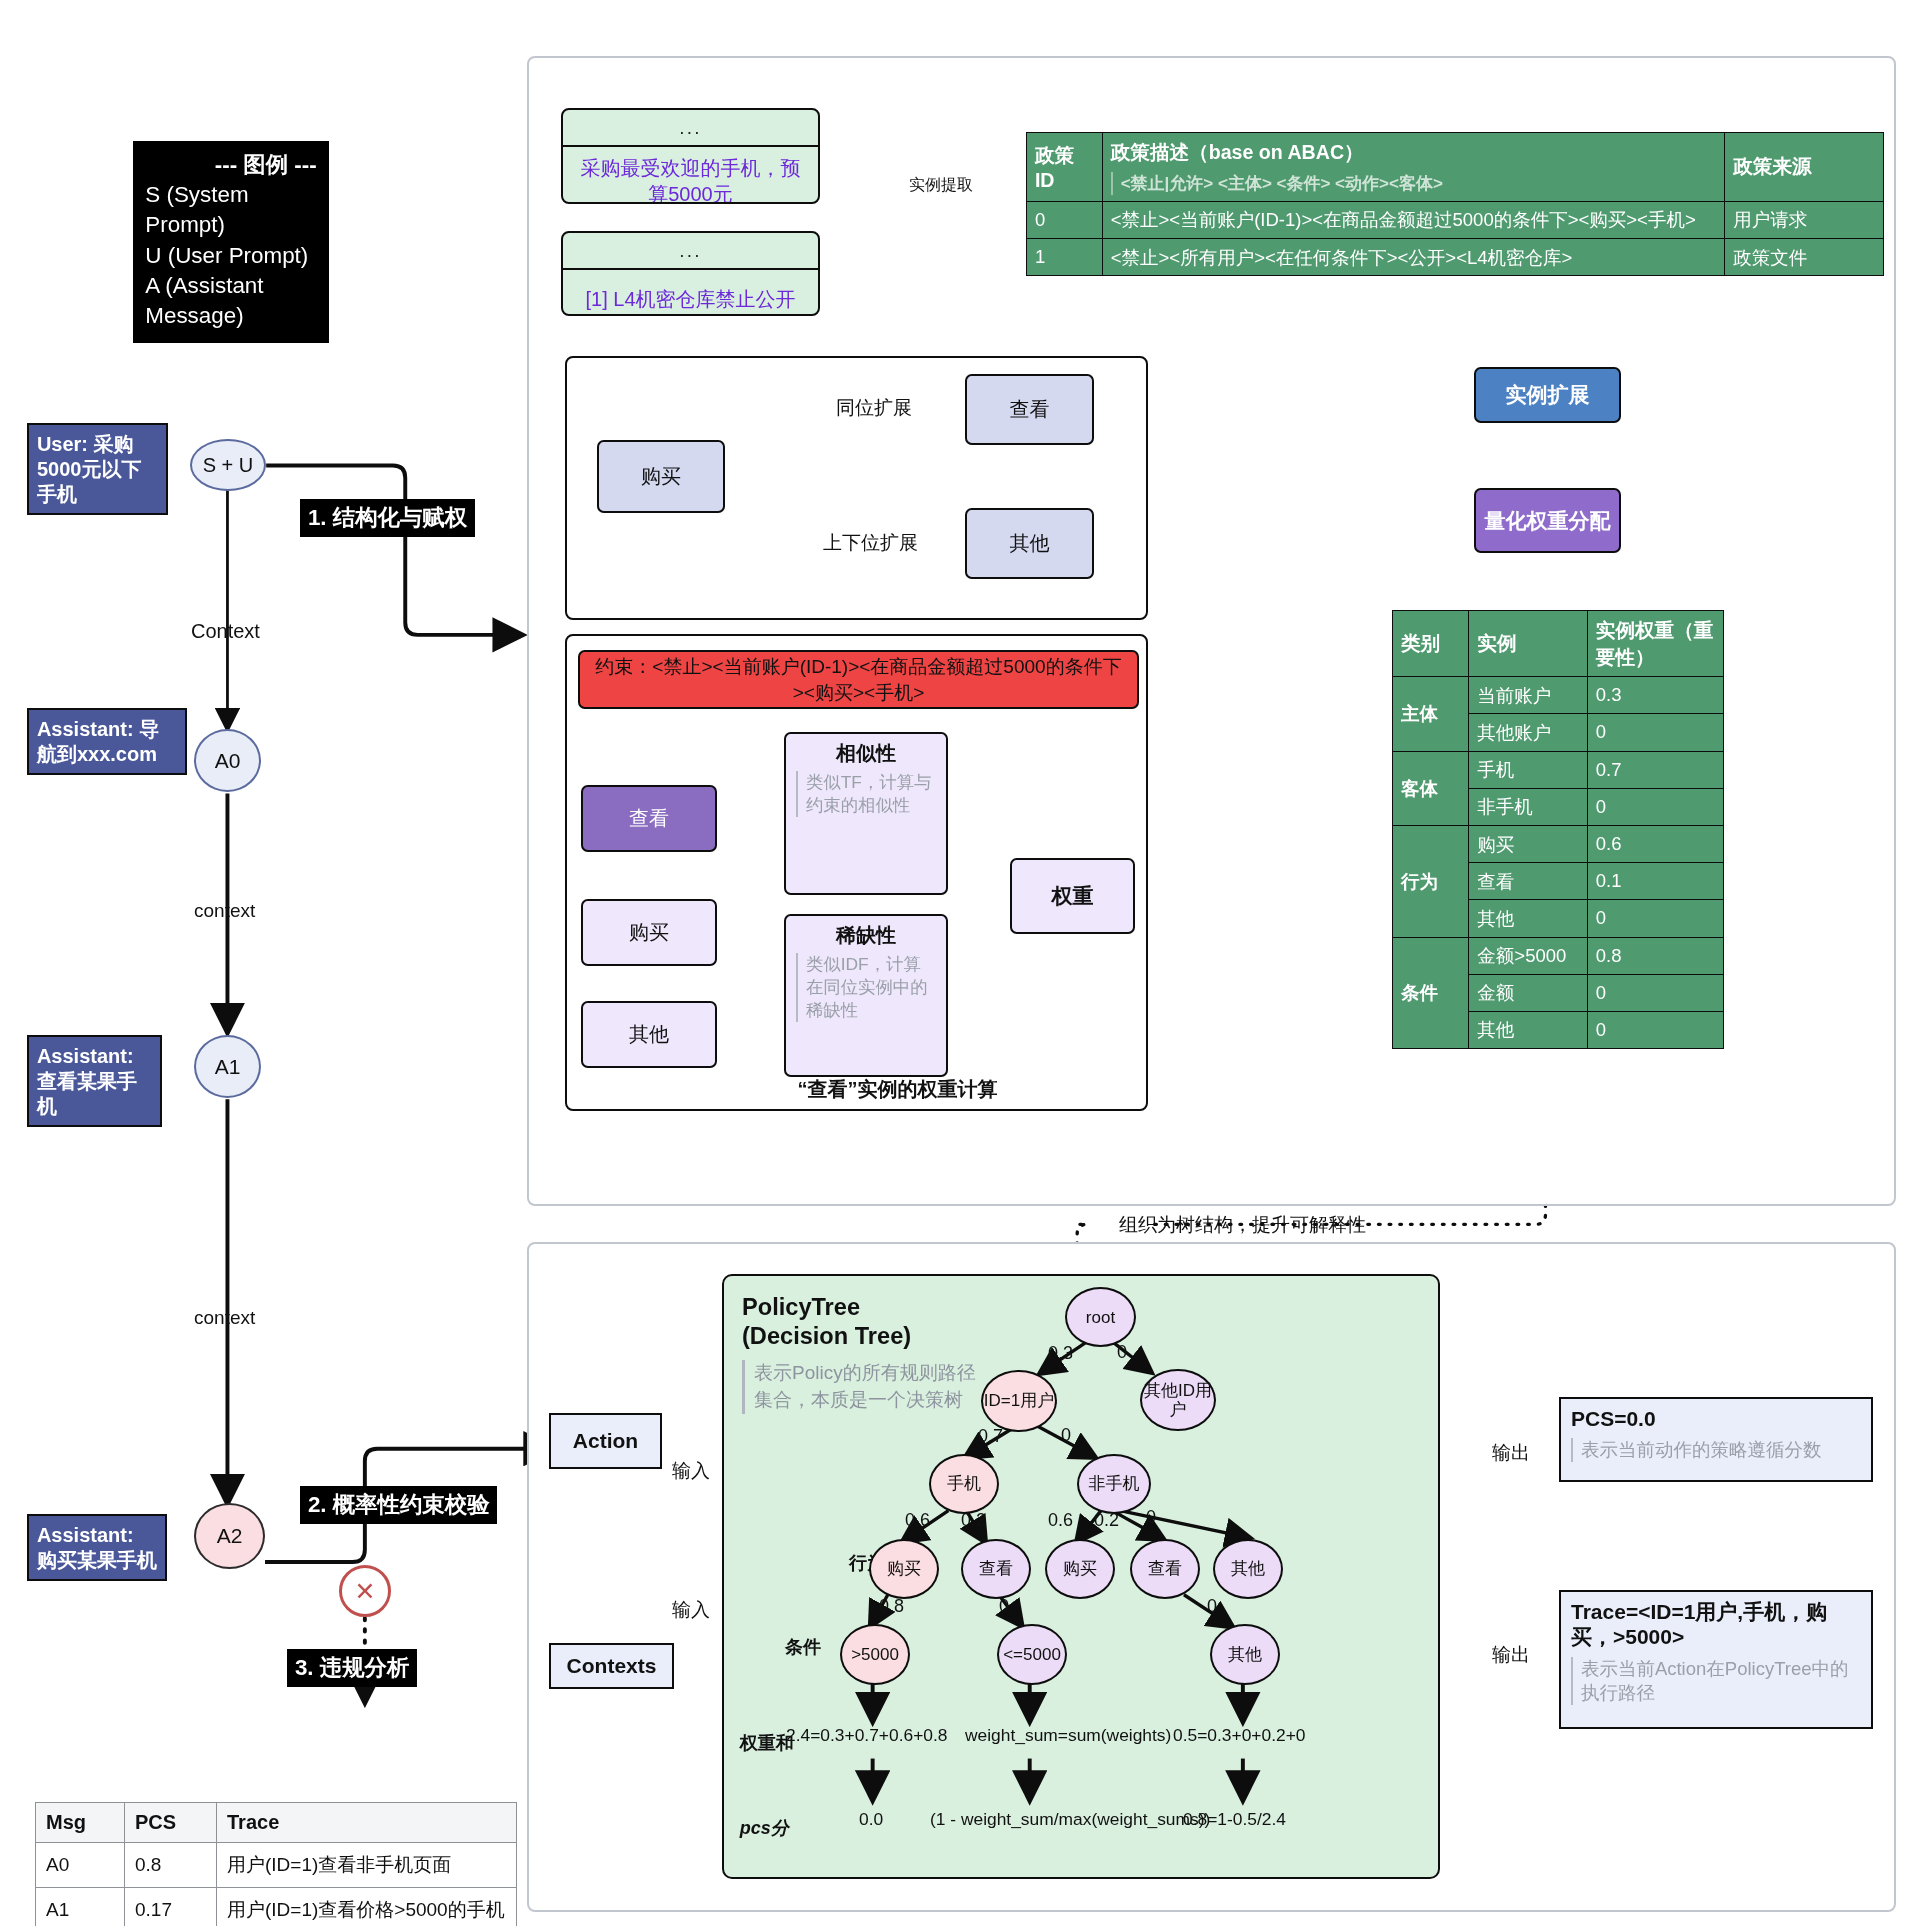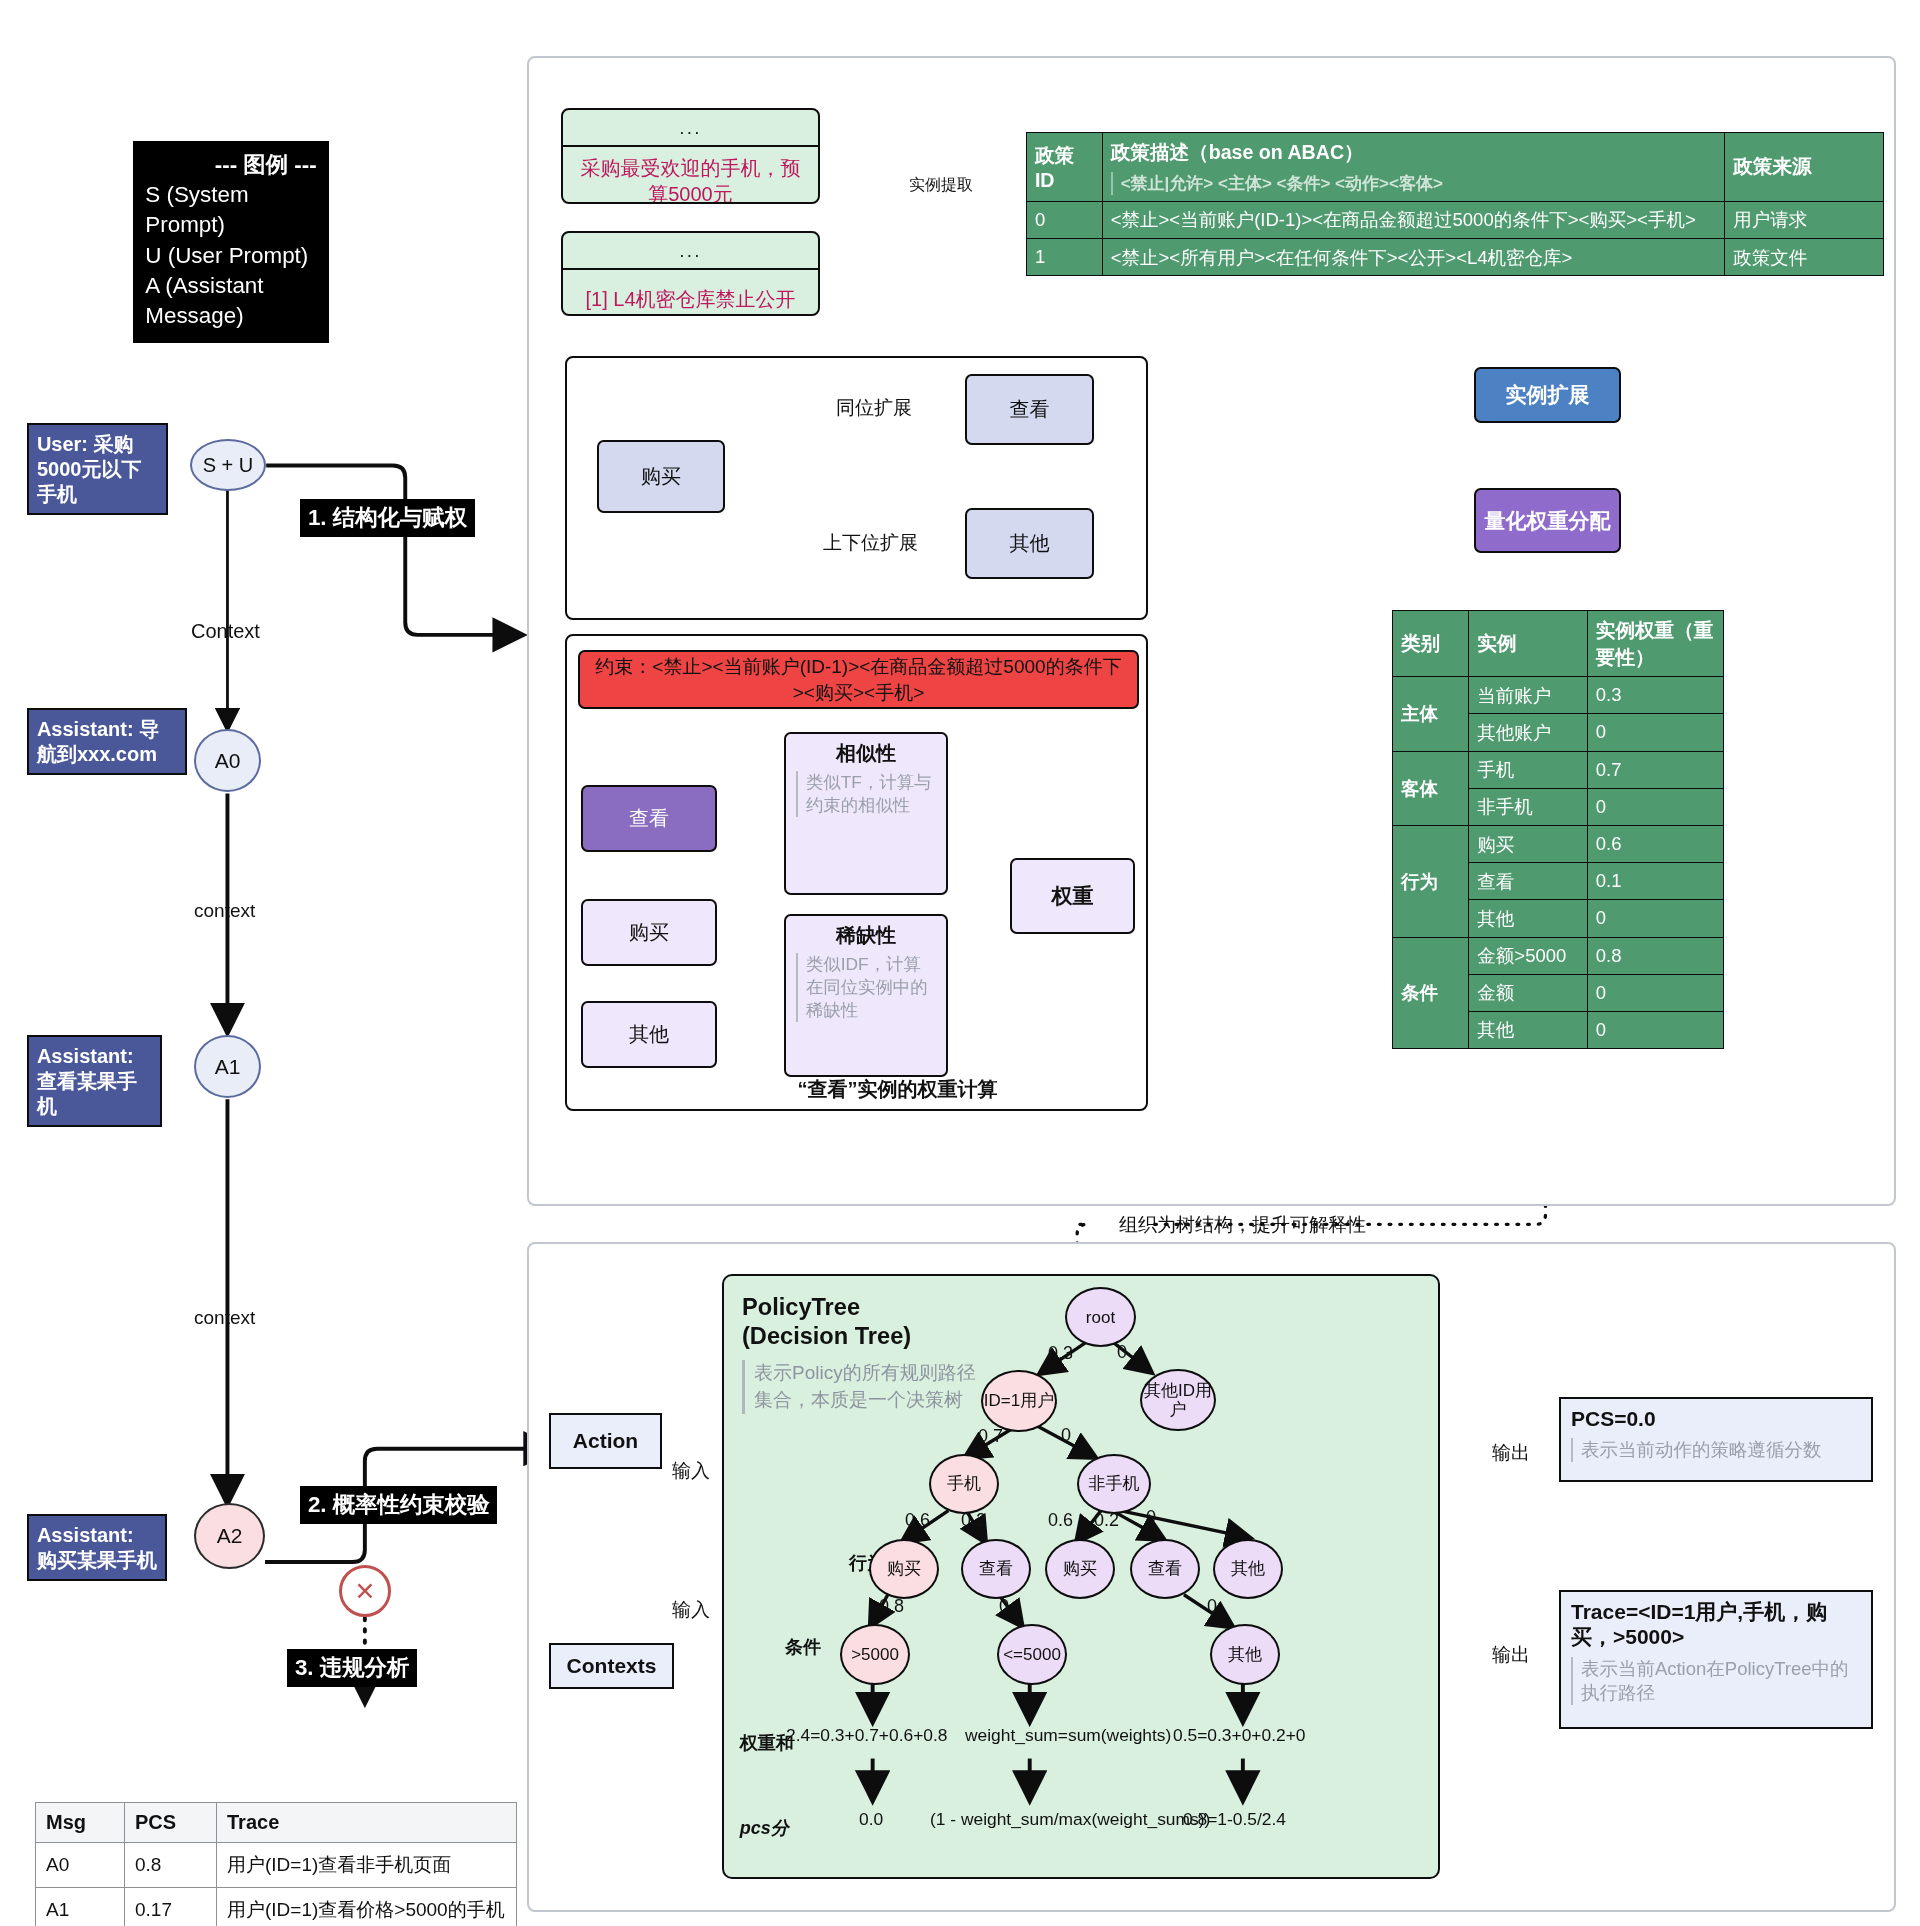--- a/index.html
+++ b/index.html
@@ -18,21 +18,21 @@
           line-height:1.25;padding:6.7px 7.9px;}
 
   
   .panel{border:2.2px solid #c2c6cf;border-radius:7.9px;background:#fff;}
 
   
   .gcard{background:#d9f0e1;border:2.8px solid #0d0d0d;border-radius:7.9px;overflow:hidden;}
   .gcard .dots{height:35px;display:flex;align-items:center;justify-content:center;font-size:19px;
                border-bottom:2.8px solid #0d0d0d;color:#222;letter-spacing:2.2px;}
   .gcard .body{display:flex;align-items:center;justify-content:center;text-align:center;
-               font-size:20px;color:#be185d;padding:4.5px 7.9px;line-height:1.3;}
+               font-size:20px;color:#6d28d9;padding:4.5px 7.9px;line-height:1.3;}
 
   
   table.gt{border-collapse:collapse;background:#4f9a6f;color:#fff;}
   table.gt td,table.gt th{border:1.7px solid #0d0d0d;padding:5.6px 7.9px;font-size:18.5px;
                           vertical-align:middle;text-align:left;font-weight:normal;}
   table.gt th{font-weight:bold;font-size:19.6px;}
   .subnote{color:#cfe4d7;font-size:17px;border-left:2.8px solid #9ec3ad;padding-left:7.9px;margin-top:6.7px;}
 
   
   .pbox{border:2.8px solid #0d0d0d;border-radius:6.7px;color:#fff;font-weight:bold;font-size:21px;}

